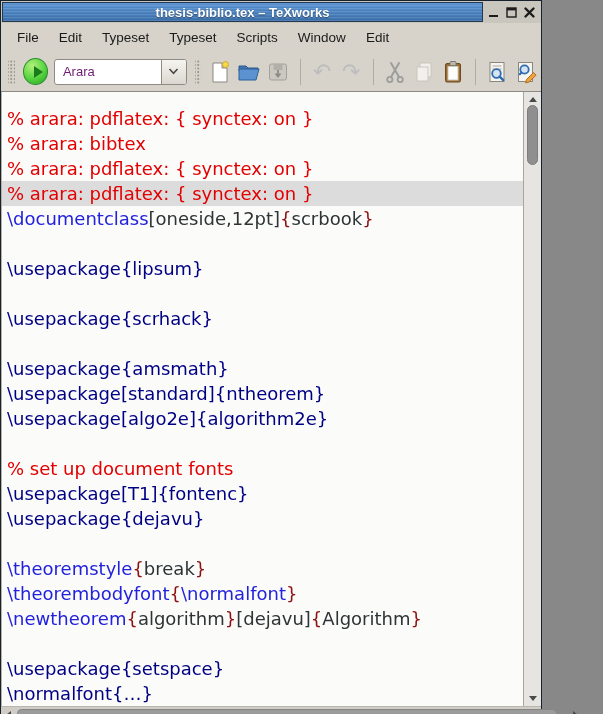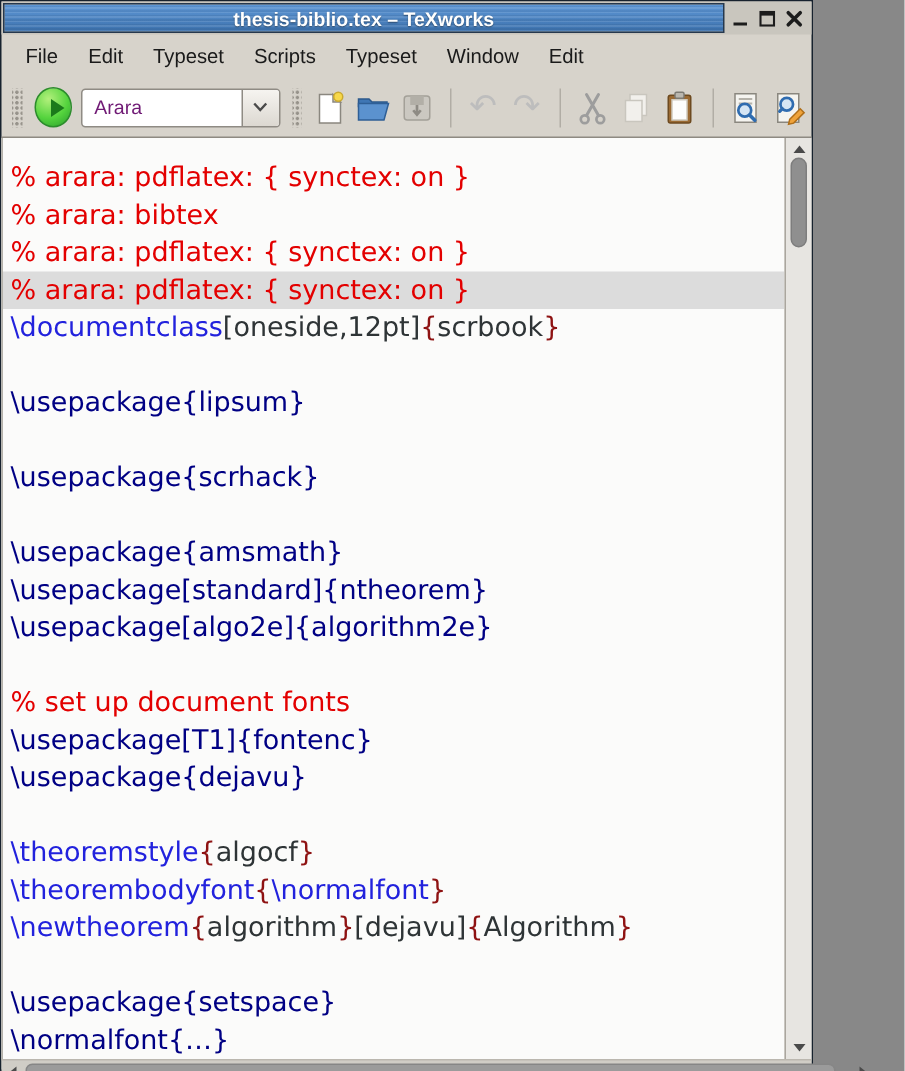--- a/index.html
+++ b/index.html
@@ -105,22 +105,22 @@
             <path d="M2.5 2.5 L10.5 10.5 M10.5 2.5 L2.5 10.5" stroke="#1c1c1c" stroke-width="2.4" stroke-linecap="round"></path>
           </svg>
       </span>
     </div>
   </div>
 
   <div class="menubar">
       <span class="menu-item">File</span>
       <span class="menu-item">Edit</span>
       <span class="menu-item">Typeset</span>
+      <span class="menu-item">Typeset</span>
       <span class="menu-item">Scripts</span>
-      <span class="menu-item">Typeset</span>
       <span class="menu-item">Window</span>
       <span class="menu-item">Edit</span>
     </div>
 
   <div class="toolbar">
     <span class="drag-handle"></span>
 
     <span class="play-btn">
         <span class="tri"></span>
       </span>
@@ -223,21 +223,21 @@
         <div class="code-line"><span class="seg-pkg">\usepackage{scrhack}</span></div>
         <div class="code-line"></div>
         <div class="code-line"><span class="seg-pkg">\usepackage{amsmath}</span></div>
         <div class="code-line"><span class="seg-pkg">\usepackage[standard]{ntheorem}</span></div>
         <div class="code-line"><span class="seg-pkg">\usepackage[algo2e]{algorithm2e}</span></div>
         <div class="code-line"></div>
         <div class="code-line"><span class="seg-comment">% set up document fonts</span></div>
         <div class="code-line"><span class="seg-pkg">\usepackage[T1]{fontenc}</span></div>
         <div class="code-line"><span class="seg-pkg">\usepackage{dejavu}</span></div>
         <div class="code-line"></div>
-        <div class="code-line"><span class="seg-cmd">\theoremstyle</span><span class="seg-brace">{</span><span class="seg-txt">algocf</span><span class="seg-brace">}</span></div>
+        <div class="code-line"><span class="seg-cmd">\theoremstyle</span><span class="seg-brace">{</span><span class="seg-txt">break</span><span class="seg-brace">}</span></div>
         <div class="code-line"><span class="seg-cmd">\theorembodyfont</span><span class="seg-brace">{</span><span class="seg-cmd">\normalfont</span><span class="seg-brace">}</span></div>
         <div class="code-line"><span class="seg-cmd">\newtheorem</span><span class="seg-brace">{</span><span class="seg-txt">algorithm</span><span class="seg-brace">}</span><span class="seg-txt">[dejavu]</span><span class="seg-brace">{</span><span class="seg-txt">Algorithm</span><span class="seg-brace">}</span></div>
         <div class="code-line"></div>
         <div class="code-line"><span class="seg-pkg">\usepackage{setspace}</span></div>
         <div class="code-line"><span class="seg-pkg">\normalfont{…}</span></div>
       </div>
     <div class="vscroll">
       <span class="arr arr-up"></span>
       <span class="vthumb"></span>
       <span class="arr arr-down"></span>

